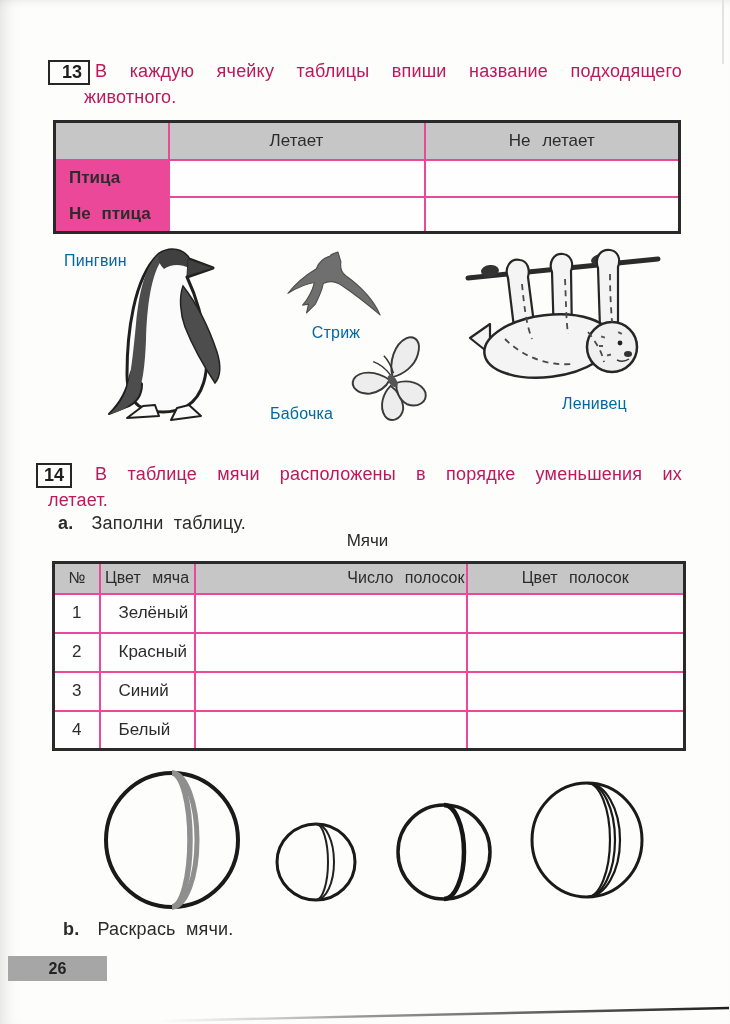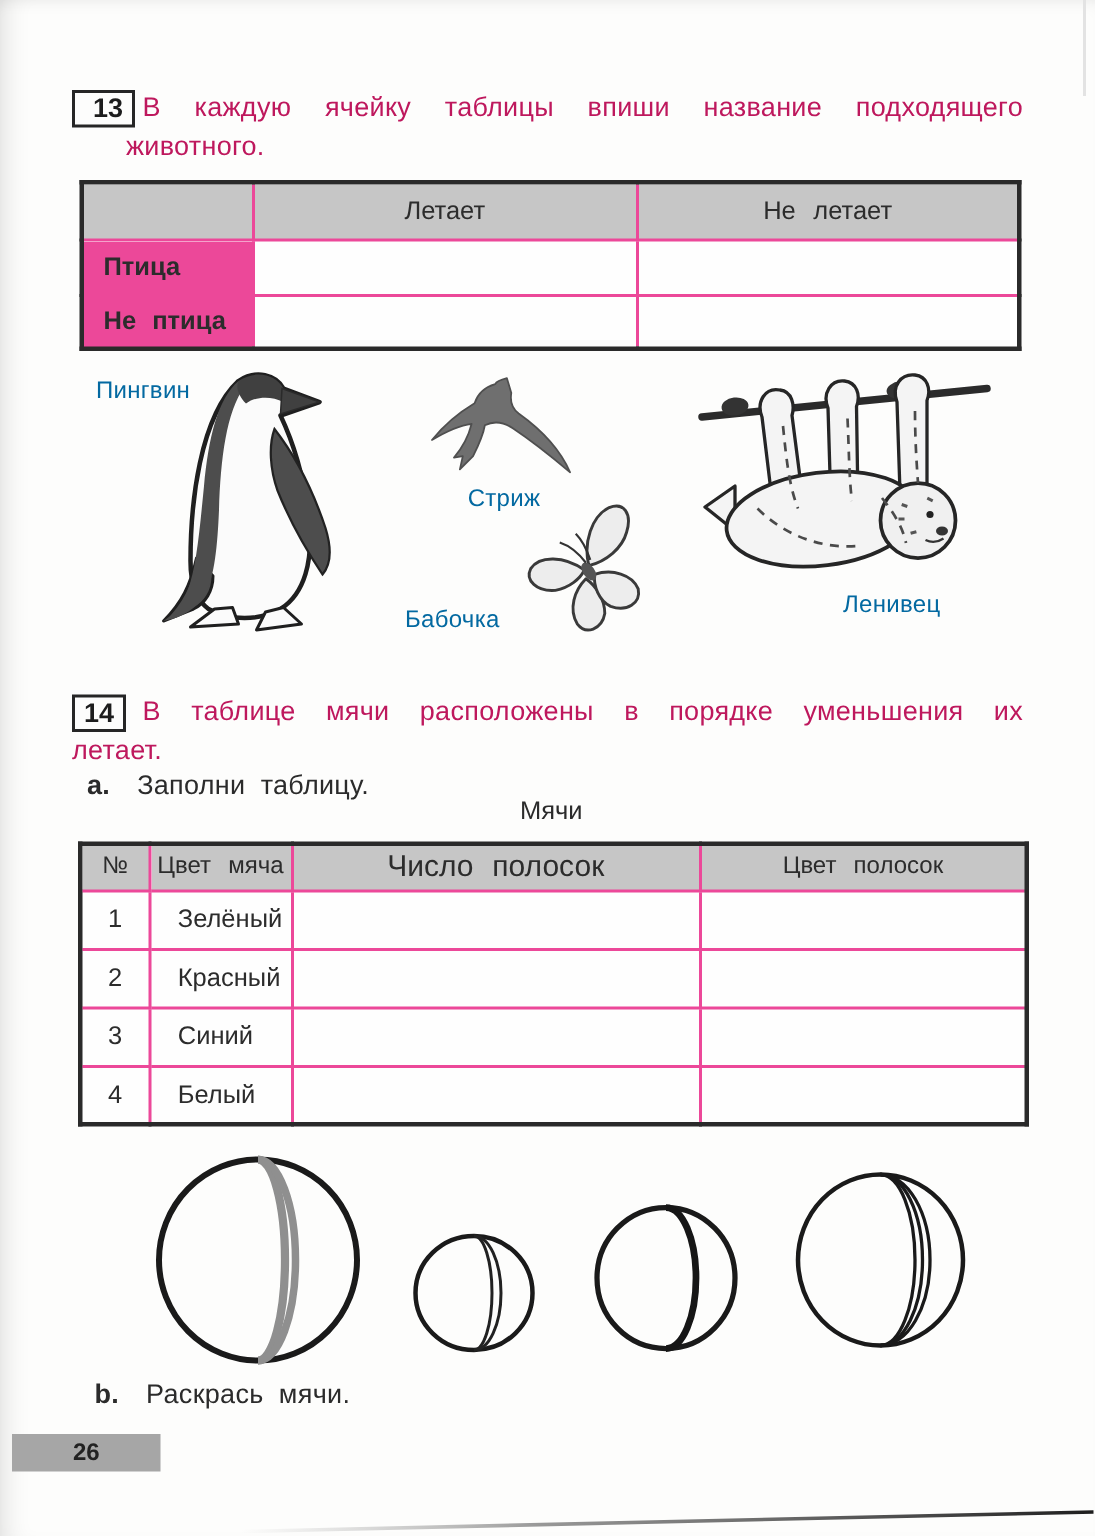--- a/index.html
+++ b/index.html
@@ -122,42 +122,42 @@
       <path d="M128,88 C136,98 142,108 144,118"></path>
     </g>
     <g fill="#555">
       <rect x="141" y="92" width="4" height="2" transform="rotate(20 143 93)"></rect>
       <rect x="147" y="110" width="4" height="2" transform="rotate(-15 149 111)"></rect>
       <rect x="139" y="101" width="4" height="2"></rect>
       <rect x="158" y="88" width="4" height="2" transform="rotate(25 160 89)"></rect>
     </g>
   </svg>
 
-  <div class="abs tasknum" style="left:48px;top:463px;">14</div>
+  <div class="abs tasknum" style="left:36px;top:463px;">14</div>
   <div class="abs tline jline" style="left:95px;top:464px;width:587px;">В таблице мячи расположены в порядке уменьшения их</div>
   <div class="abs tline" style="left:48px;top:490px;">летает.</div>
 
   <div class="abs sub" style="left:58px;top:513px;">
     <span class="ltr">a.</span><span style="word-spacing:5px;">Заполни таблицу.</span>
   </div>
 
   <div class="abs title14" style="left:52px;top:531px;width:631px;">Мячи</div>
 
   <table class="wb abs" style="left:52px;top:561px;width:631px;">
     <colgroup>
         <col style="width:46px">
         <col style="width:95px">
         <col style="width:272px">
         <col style="width:218px">
       </colgroup>
     <tbody>
       <tr style="height:31px;">
         <td class="gray chead" style="font-size:16px;">№</td>
         <td class="gray chead" style="font-size:16px;">Цвет мяча</td>
-        <td class="gray chead" style="font-size:20px;">Число полосок</td>
+        <td class="gray chead" style="font-size:16px;text-align:right;">Число полосок</td>
         <td class="gray chead" style="font-size:16px;">Цвет полосок</td>
       </tr>
       <tr style="height:39px;">
         <td class="wcell cnum">1</td>
         <td class="wcell cname">Зелёный</td>
         <td class="wcell"></td>
         <td class="wcell"></td>
       </tr>
       <tr style="height:39px;">
         <td class="wcell cnum">2</td>

